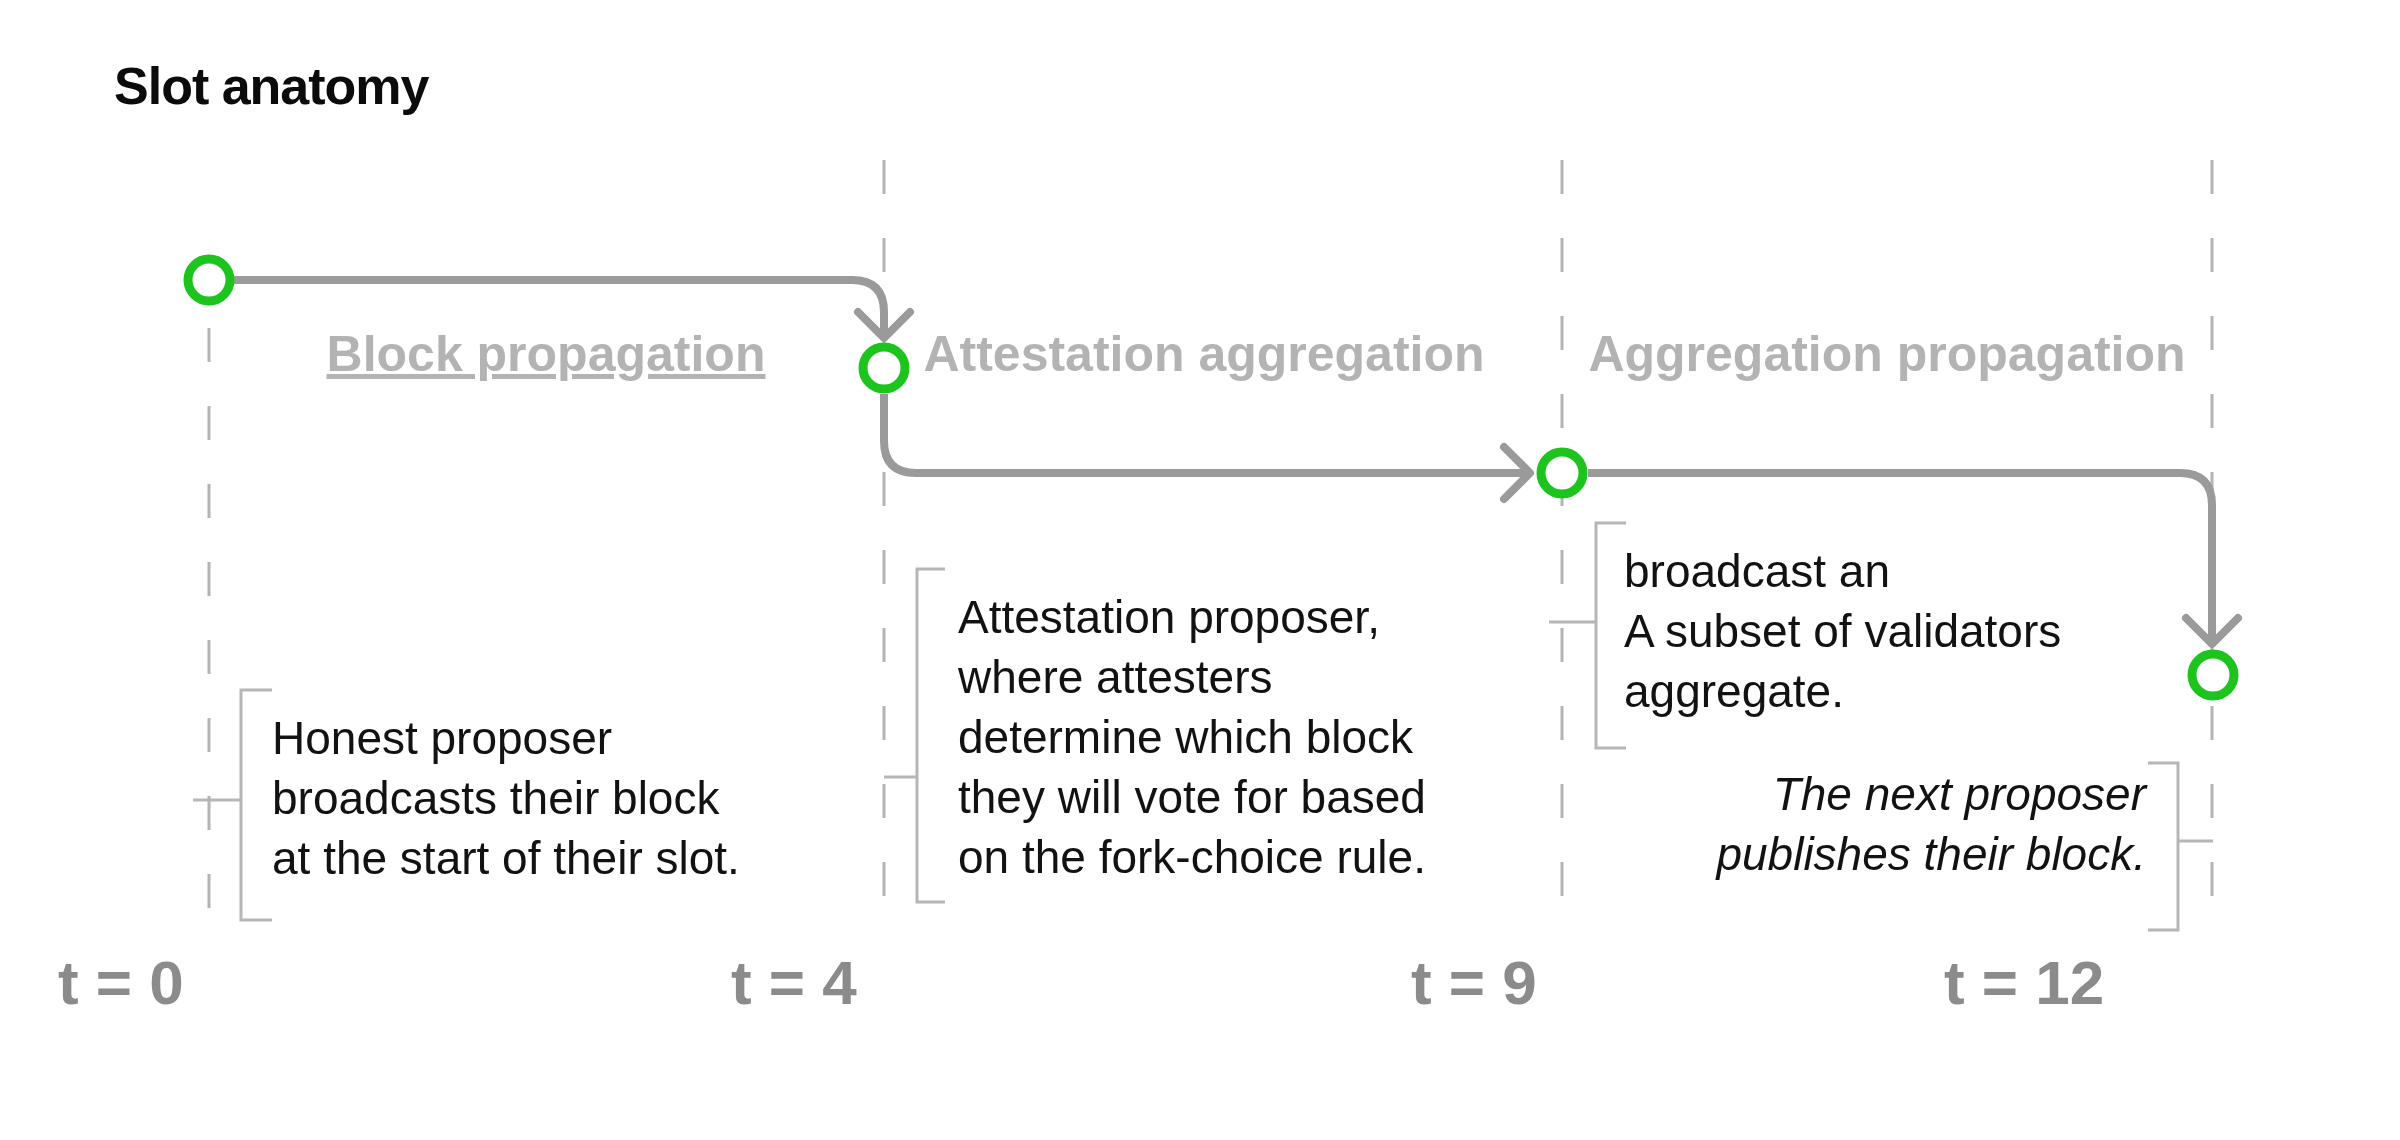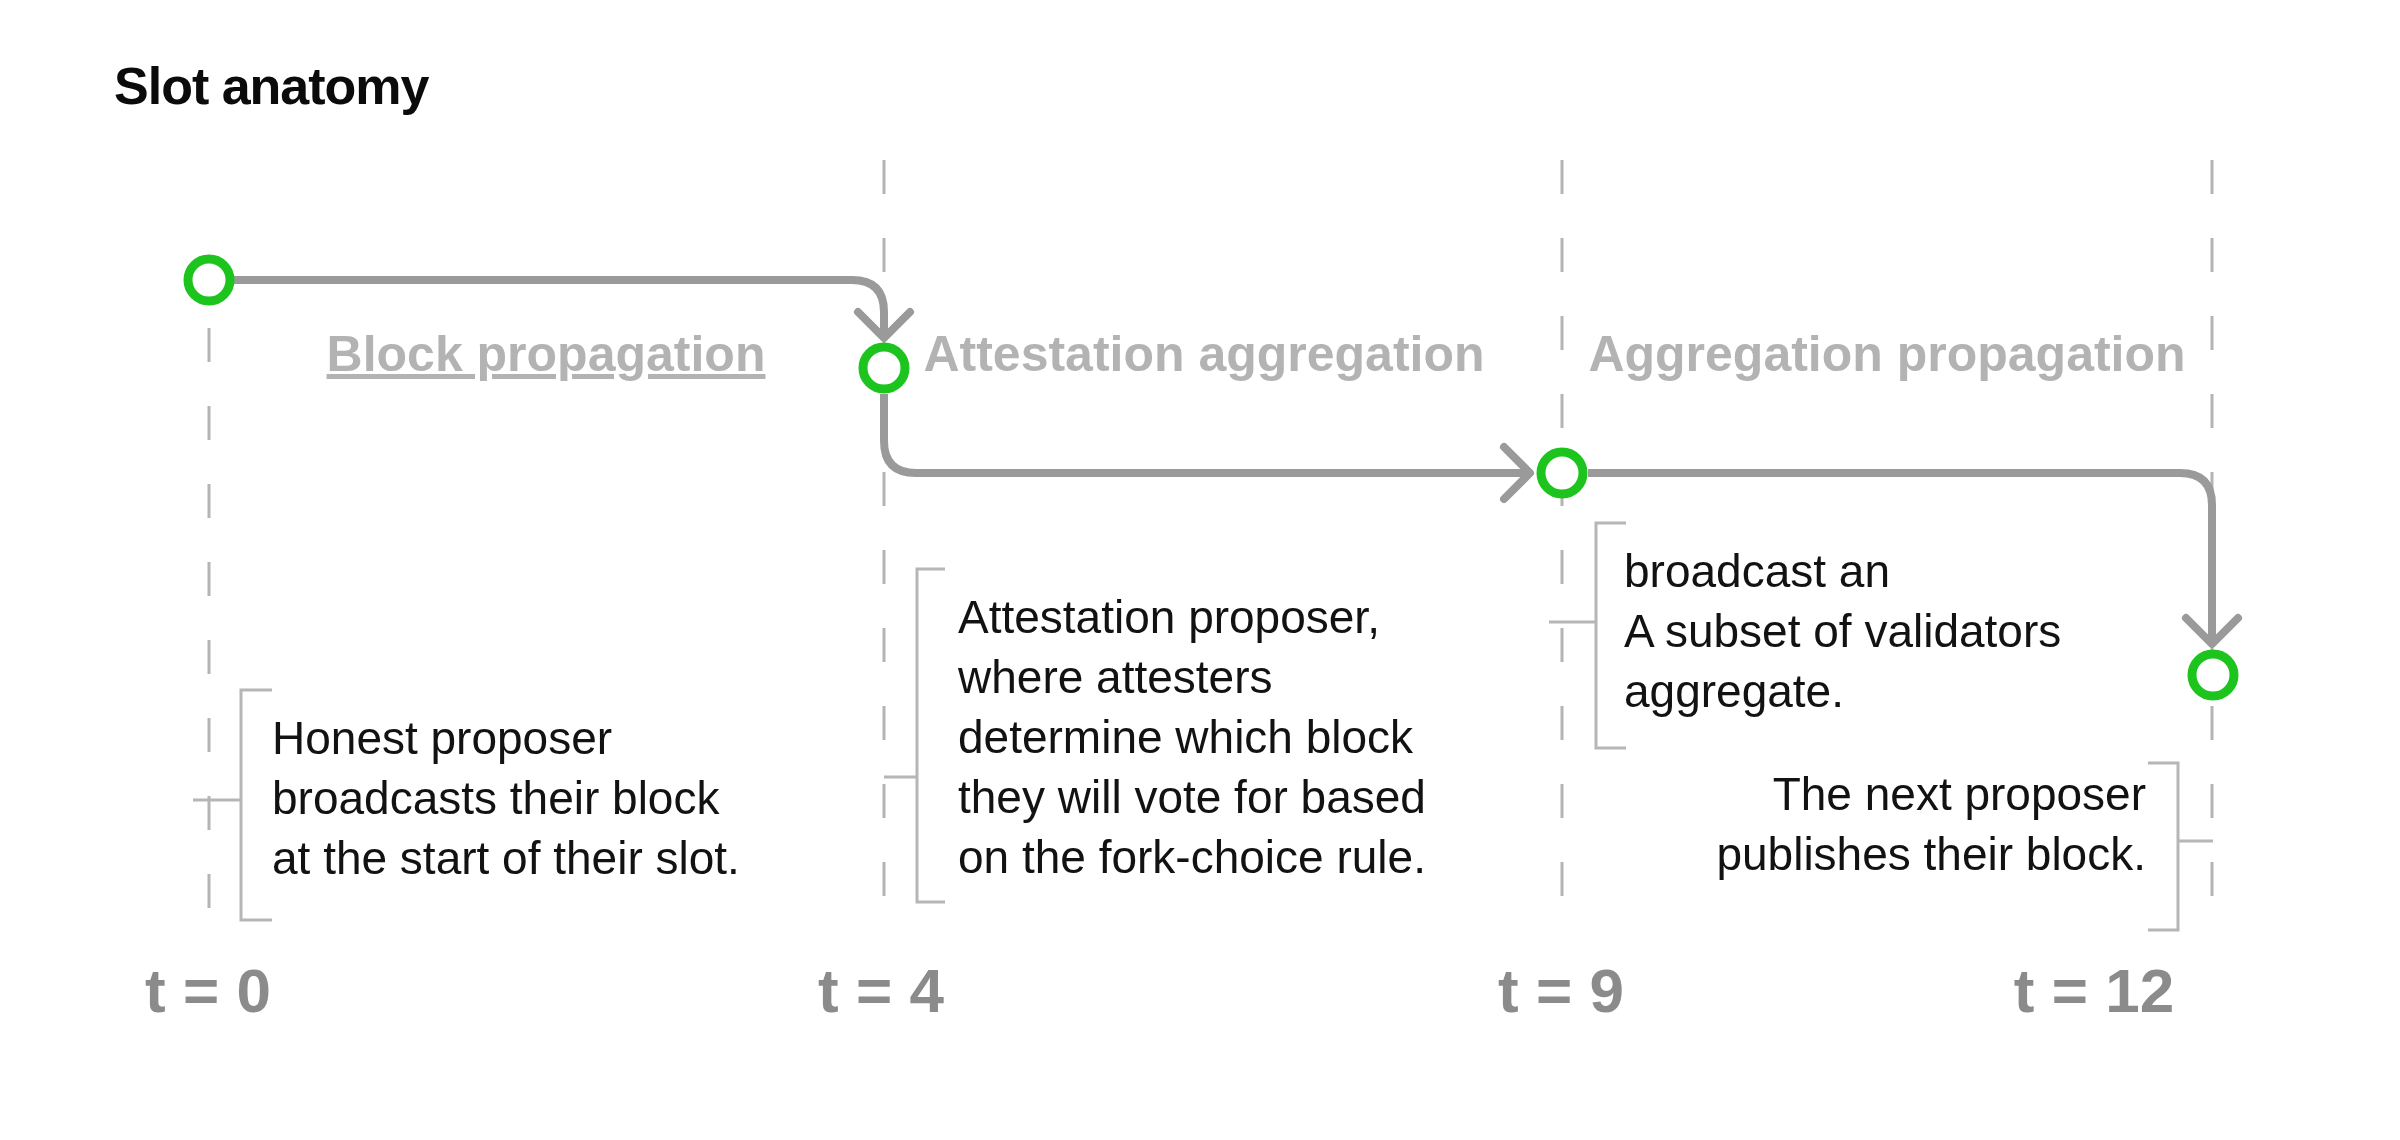--- a/index.html
+++ b/index.html
@@ -31,26 +31,25 @@
   .bracket{stroke:var(--bracket-gray);stroke-width:3;fill:none;}
   .phase-label{
     position:absolute;top:328px;width:700px;text-align:center;
     font-size:50px;font-weight:600;line-height:52px;color:var(--phase-label-gray);
     white-space:nowrap;
   }
   .annotation{
     position:absolute;font-size:46px;line-height:60px;color:var(--text-color);
     white-space:nowrap;
   }
-  .annotation.right{text-align:right;}
+  .annotation.right{text-align:right;font-style:italic;}
   .time-label{
-    position:absolute;top:952px;width:300px;text-align:center;
+    position:absolute;top:952px;width:300px;
     font-size:62px;font-weight:700;line-height:62px;color:var(--time-label-gray);
     white-space:nowrap;
-    margin-top:8px;
   }
 </style>
 </head>
 <body>
 
 <div class="canvas">
 
   <h1 class="title">Slot anatomy</h1>
 
   <svg class="diagram" width="2400" height="1140" viewBox="0 0 2400 1140">

